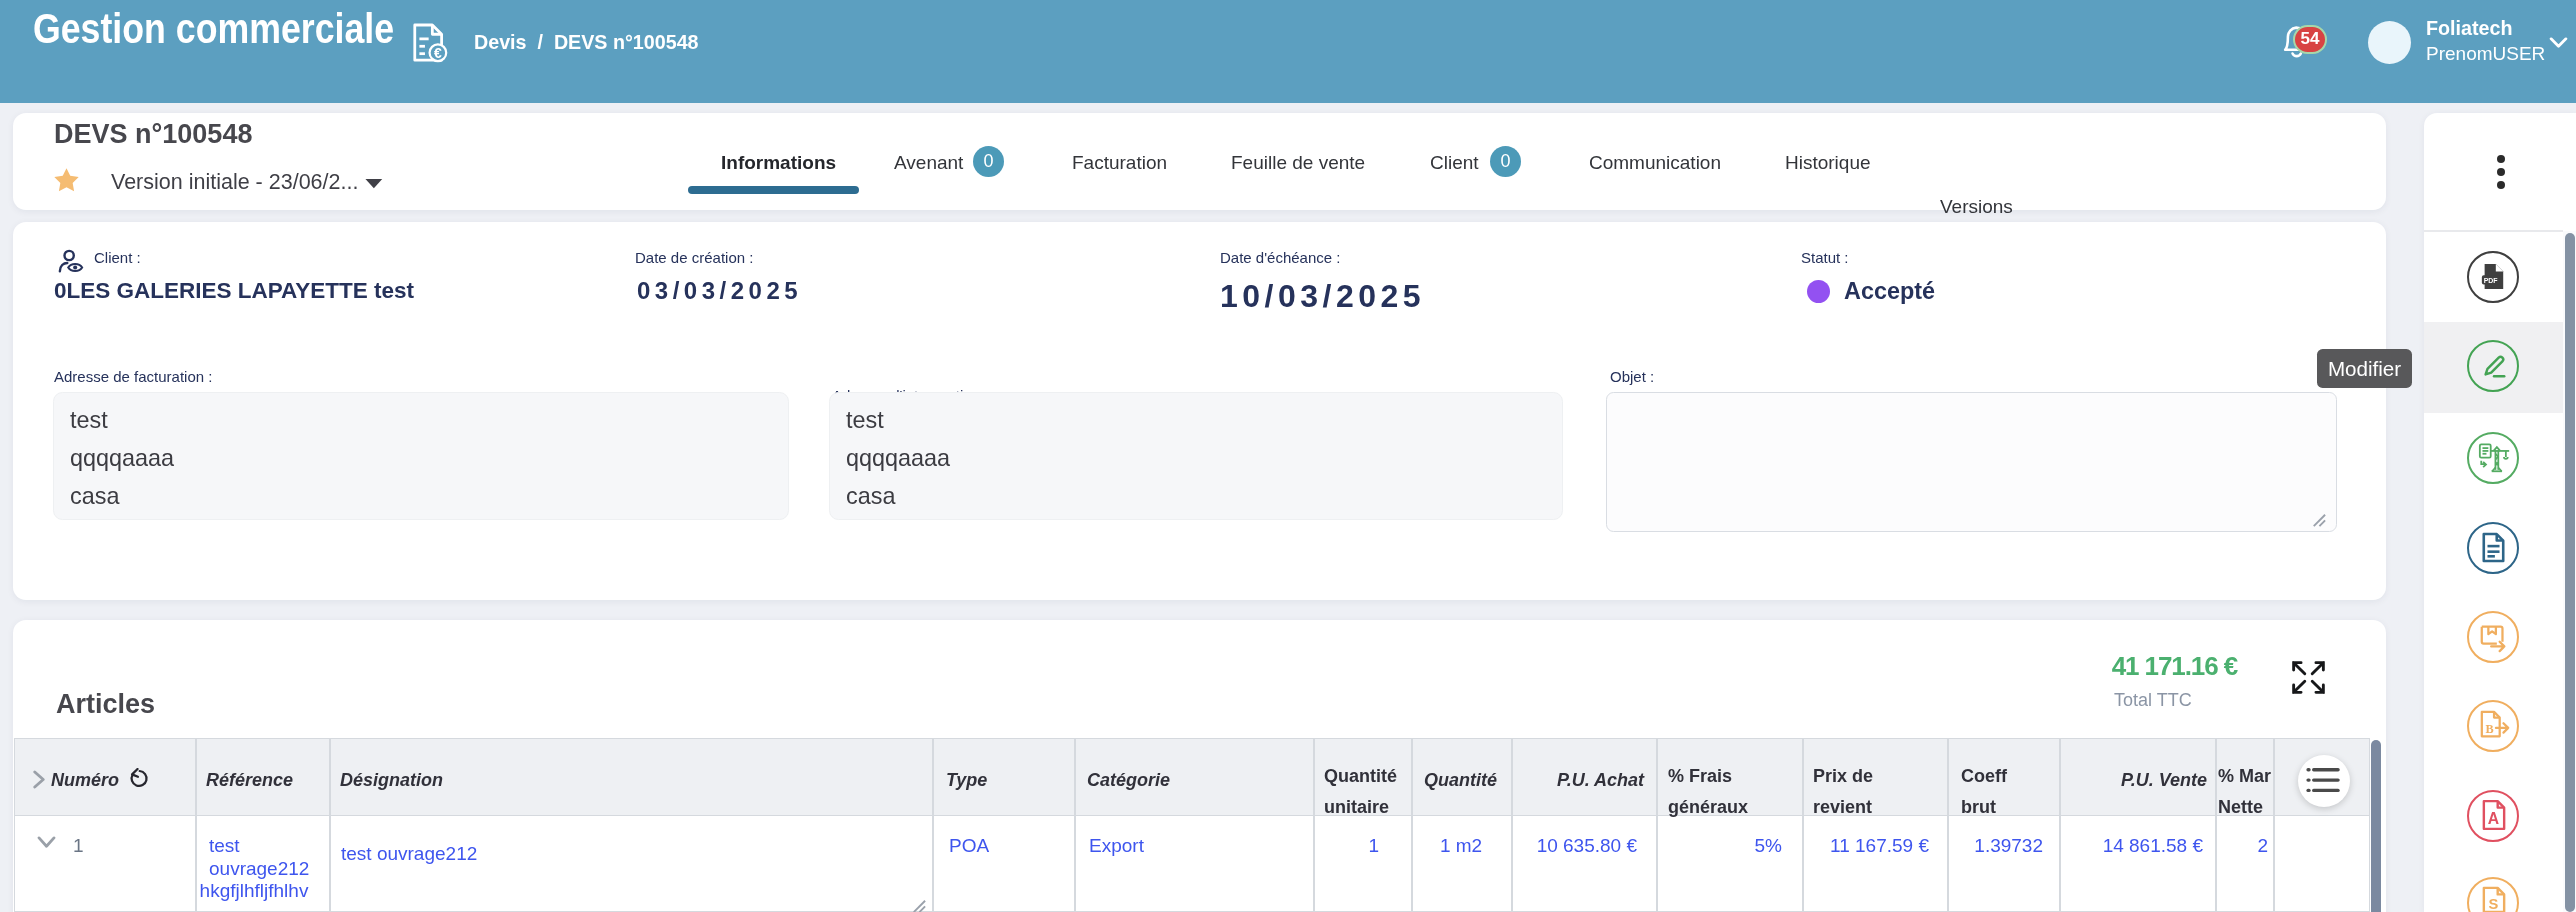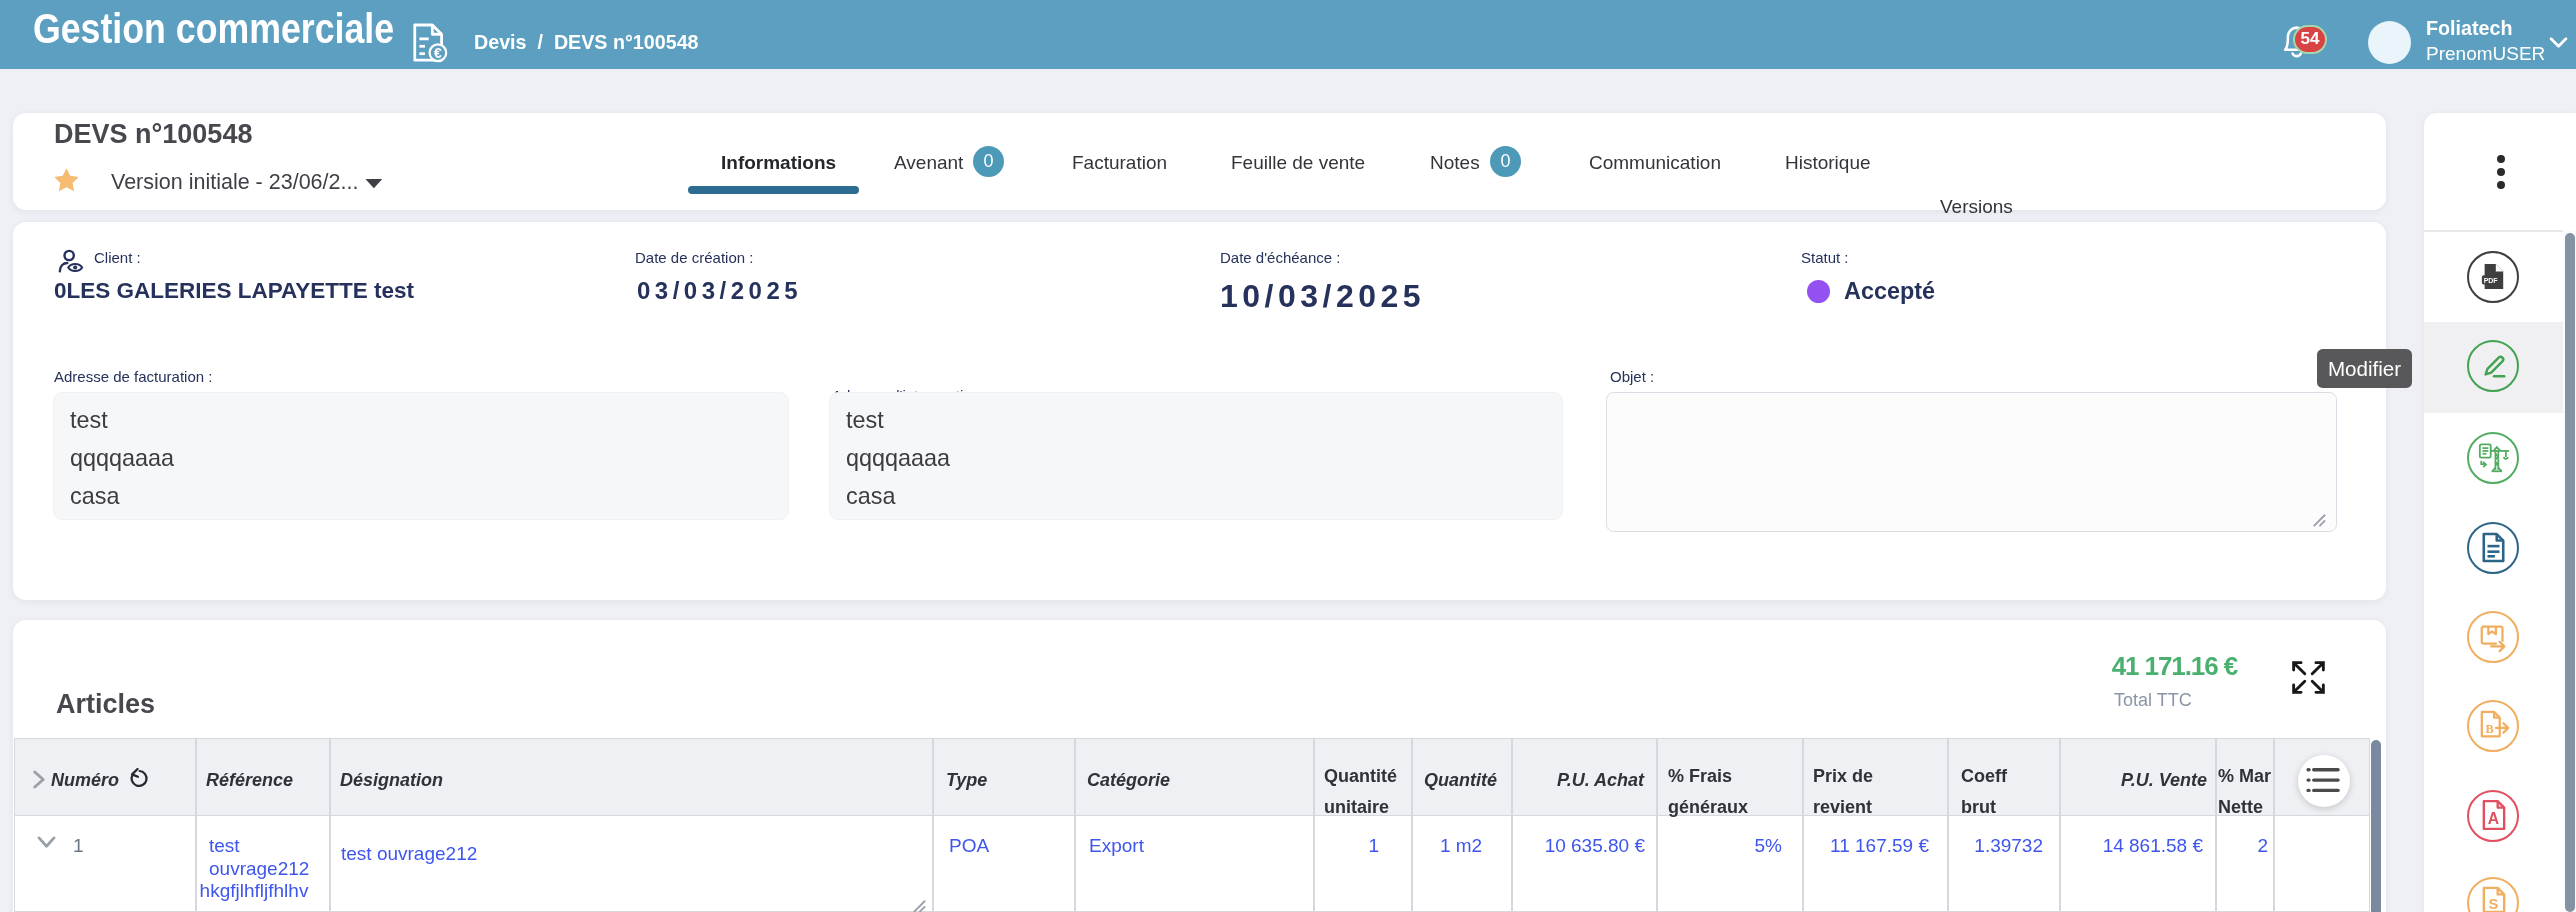--- a/index.html
+++ b/index.html
@@ -13,21 +13,21 @@
   .tbox { position:absolute; background:#f6f7f9; border:0.9px solid #eef0f2; border-radius:9.4px; font-size:23.4px; line-height:38px; color:#3c3c42; padding:7.5px 0 0 16px; }
   .hcell { position:absolute; font-size:18px; font-weight:bold; color:#31313a; top:770px; line-height:1.2;font-style:italic; }
   .hcell2 { position:absolute; font-size:18px; font-weight:bold; color:#31313a; top:761px; line-height:31px; }
   .vcell { position:absolute; font-size:19px; color:#3e55ee; top:835px; line-height:1.2; }
   .circ { position:absolute; width:52px; height:52px; border-radius:50%; background:#fff; }
   .colv { position:absolute; top:738px; width:1.9px; height:174px; background:#d5d9de; }
 </style>
 </head>
 <body>
 
-<div class="abs" style="left:0;top:0;width:2576px;height:69px;background:#5c9fc0;">
+<div class="abs" style="left:0;top:0;width:2576px;height:103px;background:#5c9fc0;">
   <div class="abs" style="left:33px;top:8.4px;font-size:42px;font-weight:bold;color:#fff;line-height:1;transform:scaleX(0.85);transform-origin:left;">Gestion commerciale</div>
 
   <svg class="abs" style="left:412px;top:21.5px;" width="37" height="43" viewBox="0 0 40 46">
     <path d="M3 3 h19 l10 10 v28 h-29 z" fill="none" stroke="#fff" stroke-width="3" stroke-linejoin="round"></path>
     <path d="M22 3 v10 h10" fill="none" stroke="#fff" stroke-width="3" stroke-linejoin="round"></path>
     <line x1="8" y1="18" x2="18" y2="18" stroke="#fff" stroke-width="3"></line>
     <line x1="8" y1="26" x2="14" y2="26" stroke="#fff" stroke-width="3"></line>
     <line x1="8" y1="34" x2="14" y2="34" stroke="#fff" stroke-width="3"></line>
     <circle cx="28" cy="33" r="9" fill="#5c9fc0" stroke="#fff" stroke-width="2.4"></circle>
     <text x="28" y="39" text-anchor="middle" font-size="15" font-weight="bold" fill="#fff">€</text>
@@ -56,21 +56,21 @@
 <svg class="abs" style="left:364px;top:178px;" width="19.7" height="11.2" viewBox="0 0 21 12">
   <path d="M1.5 1 l9 10 l9-10 z" fill="#3f3f46"></path>
 </svg>
 
 <div class="tab" style="left:721px;font-weight:600;color:#25272c;">Informations</div>
 <div class="abs" style="left:688px;top:186px;width:171px;height:8.4px;border-radius:4.7px;background:#2d6c91;"></div>
 <div class="tab" style="left:894px;">Avenant</div>
 <div class="badge" style="left:973px;">0</div>
 <div class="tab" style="left:1072px;">Facturation</div>
 <div class="tab" style="left:1231px;">Feuille de vente</div>
-<div class="tab" style="left:1430px;">Notes</div>
+<div class="tab" style="left:1430px;">Client</div>
 <div class="badge" style="left:1490px;">0</div>
 <div class="tab" style="left:1589px;">Communication</div>
 <div class="tab" style="left:1785px;">Historique</div>
 <div class="tab" style="left:1940px;margin-top:44px;">Versions</div>
 
 <div class="card" style="left:13px;top:222px;width:2373px;height:378px;"></div>
 <svg class="abs" style="left:57px;top:249px;" width="28" height="26" viewBox="0 0 30 28">
   <circle cx="13" cy="7" r="5" fill="none" stroke="#26325b" stroke-width="2.6"></circle>
   <path d="M3 24 c0-6 4-9 8-9" fill="none" stroke="#26325b" stroke-width="2.6" stroke-linecap="round"></path>
   <path d="M12 20 c3-5 12-5 15 0 c-3 5-12 5-15 0 z" fill="none" stroke="#26325b" stroke-width="2.2"></path>
@@ -162,21 +162,21 @@
 <svg class="abs" style="left:37px;top:836px;" width="19" height="14" viewBox="0 0 20 15">
   <path d="M2 2 l8 9 l8-9" fill="none" stroke="#9aa0a8" stroke-width="3" stroke-linecap="round" stroke-linejoin="round"></path>
 </svg>
 <div class="vcell" style="left:73px;color:#6a7585;">1</div>
 <div class="vcell" style="left:209px;line-height:22.5px;">test<br>ouvrage212<br><span style="margin-left:-9.4px;">hkgfjlhfljfhlhv</span></div>
 <div class="vcell" style="left:341px;top:843px;">test ouvrage212</div>
 <div class="vcell" style="left:949px;">POA</div>
 <div class="vcell" style="left:1089px;">Export</div>
 <div class="vcell" style="left:1313px;width:66px;text-align:right;">1</div>
 <div class="vcell" style="left:1411px;width:100px;text-align:center;">1 m2</div>
-<div class="vcell" style="left:1511px;width:126px;text-align:right;margin-left:8px;">10 635.80 €</div>
+<div class="vcell" style="left:1511px;width:126px;text-align:right;">10 635.80 €</div>
 <div class="vcell" style="left:1656px;width:126px;text-align:right;">5%</div>
 <div class="vcell" style="left:1802px;width:127px;text-align:right;">11 167.59 €</div>
 <div class="vcell" style="left:1947px;width:96px;text-align:right;">1.39732</div>
 <div class="vcell" style="left:2059px;width:144px;text-align:right;">14 861.58 €</div>
 <div class="vcell" style="left:2215px;width:53px;text-align:right;">2</div>
 
 <svg class="abs" style="left:910px;top:897px;" width="17" height="17" viewBox="0 0 18 18">
   <line x1="4" y1="16" x2="16" y2="4" stroke="#9aa1ab" stroke-width="2"></line>
   <line x1="10" y1="16" x2="16" y2="10" stroke="#9aa1ab" stroke-width="2"></line>
 </svg>

